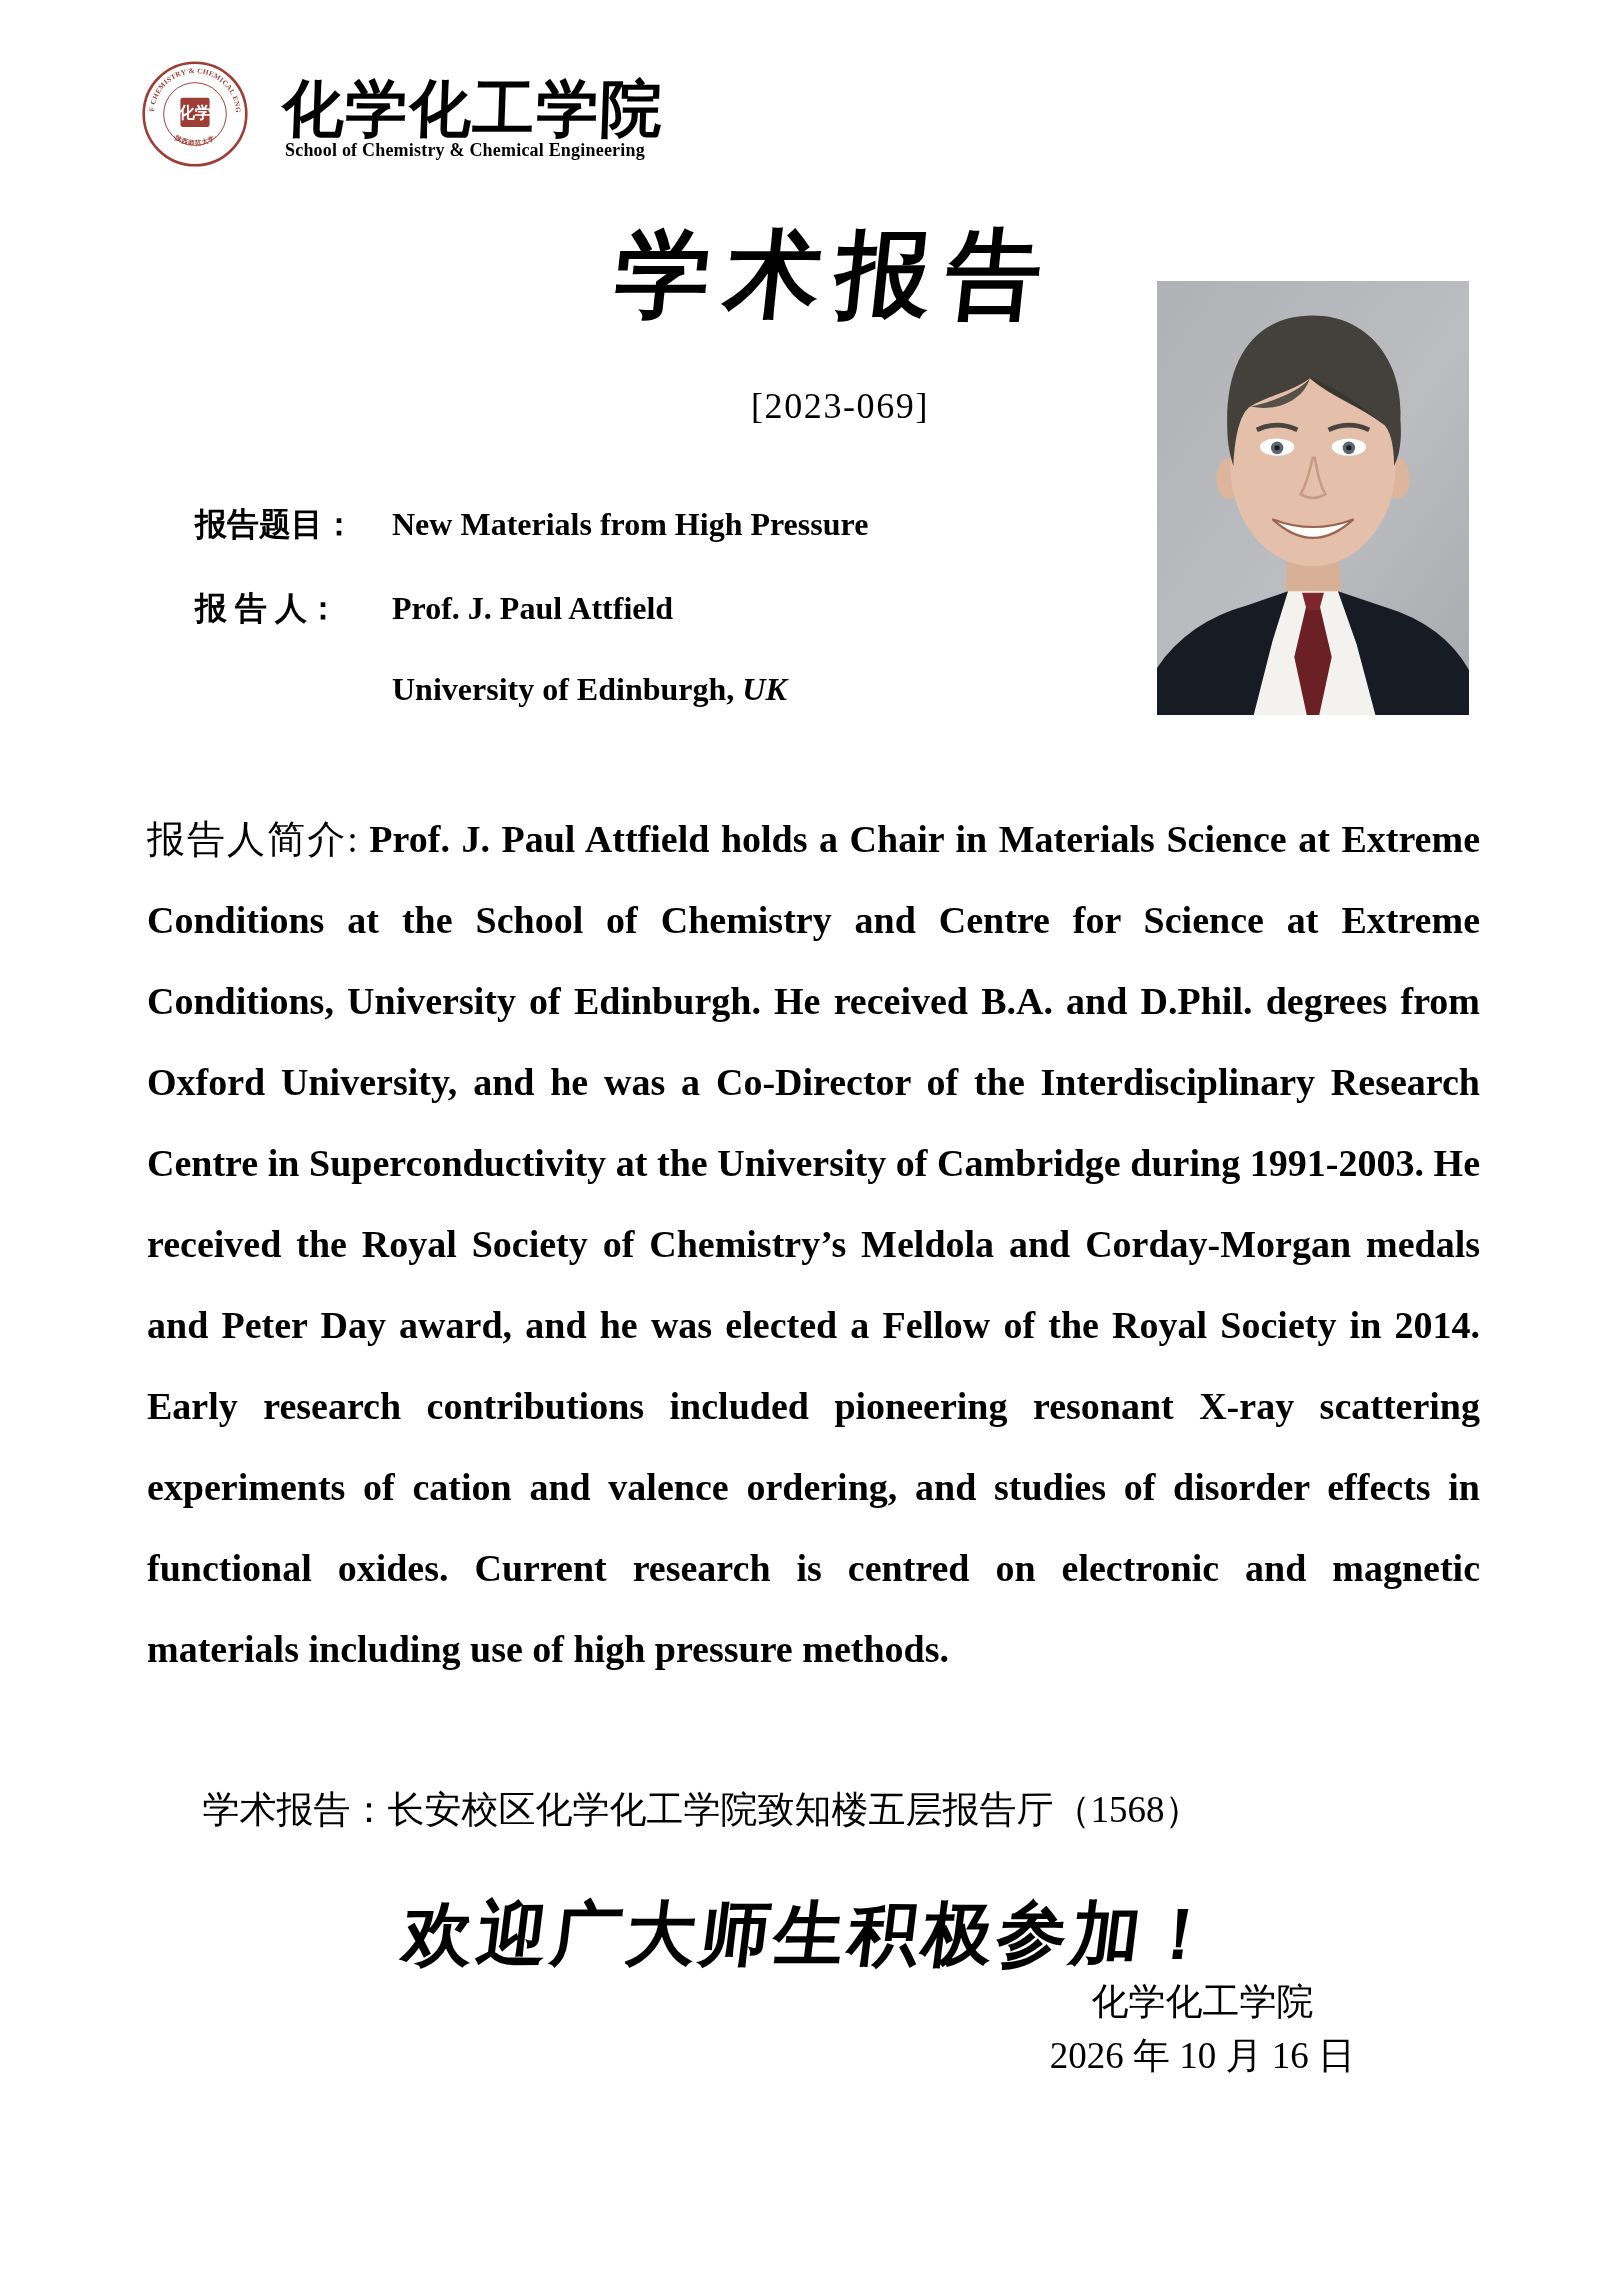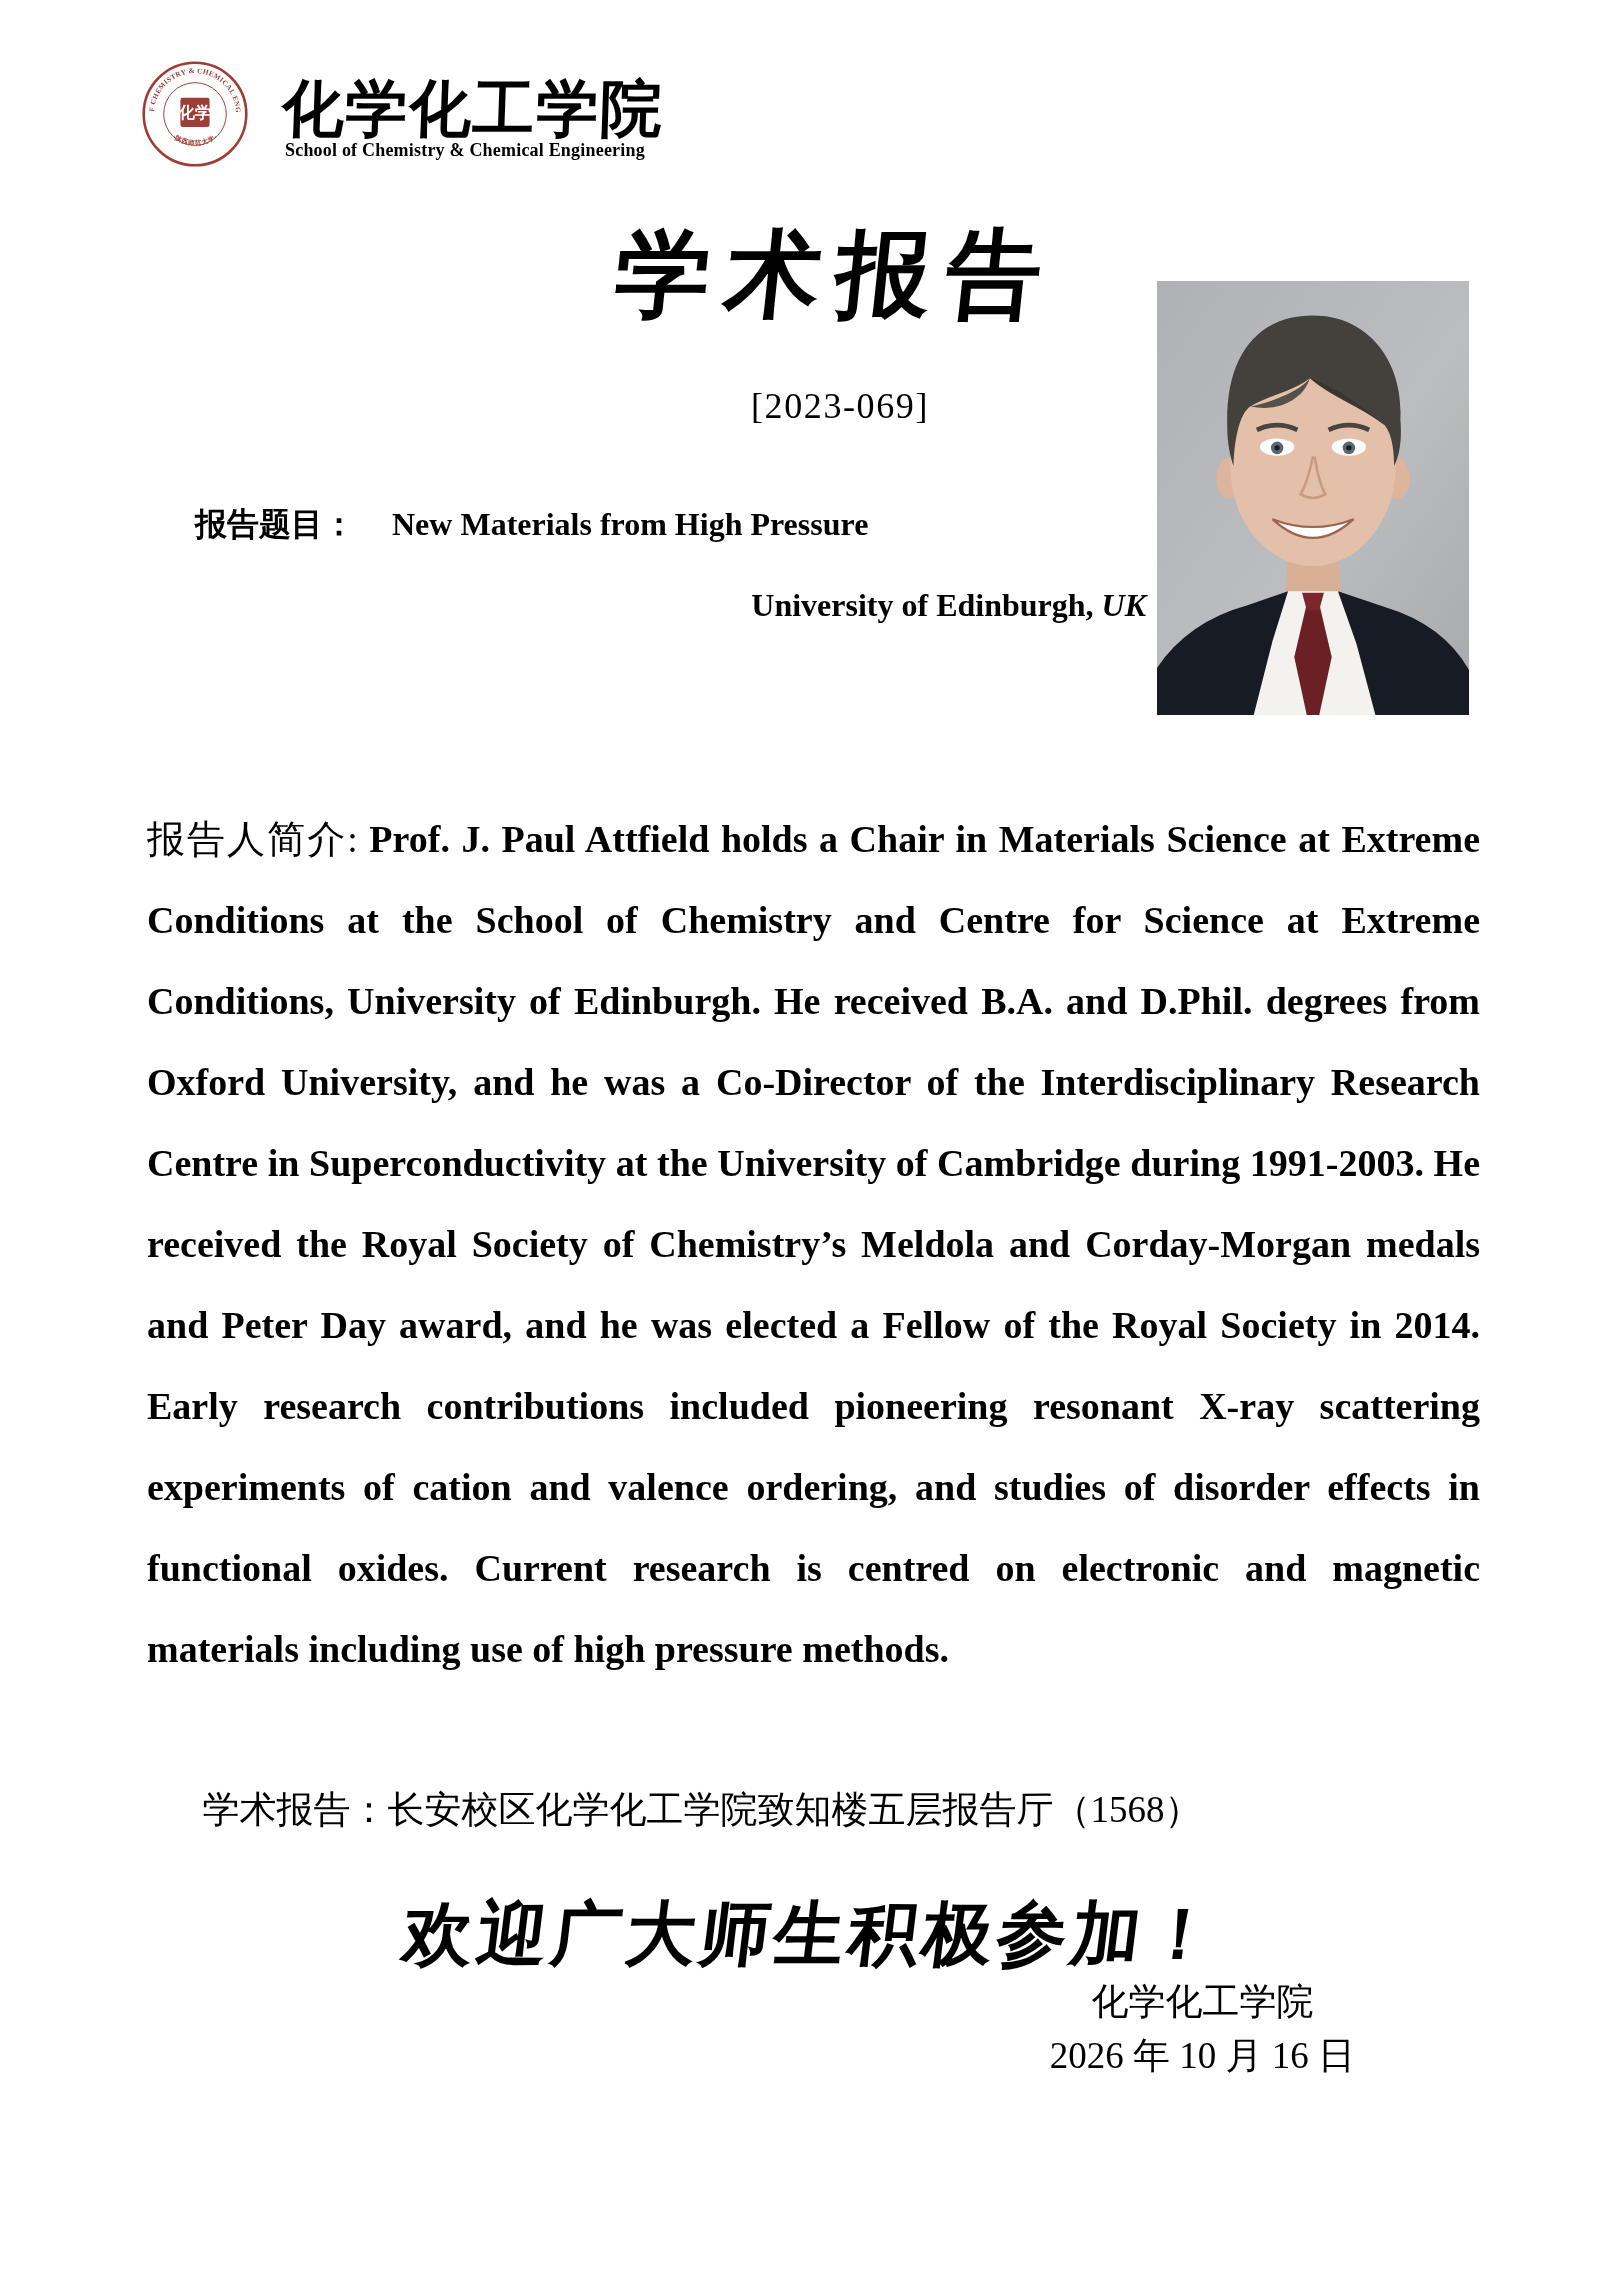--- a/index.html
+++ b/index.html
@@ -42,21 +42,21 @@
   }
 
   
   .photo{position:absolute;left:1157px;top:281px;width:312px;height:434px;}
   .photo svg{display:block;width:100%;height:100%;}
 
   
   .meta{position:absolute;left:147px;top:466px;width:999px;}
   .meta-row{height:84px;font-size:32px;font-weight:700;white-space:pre;}
   .meta-row .lbl{display:inline-block;width:197px;}
-  .meta-row.indent{padding-left:197px;text-align:right;}
+  .meta-row.indent{padding-left:197px;}
   .italic{font-style:italic;}
 
   
   .bio{
     position:absolute;left:147px;top:799px;width:1333px;
     font-size:38px;font-weight:700;line-height:81px;
     text-align:justify;margin:0;
   }
   .bio .bio-label{font-weight:400;}
 
@@ -151,20 +151,23 @@
                C156,110 157,100 156,88 C158,52 136,22 100,22 Z" fill="#44403b"></path>
       <path d="M60,80 C72,78 92,70 98,62 C94,76 76,84 60,80 Z" fill="#55504a"></path>
       <path d="M98,62 C110,72 128,78 146,92 C134,82 116,68 98,62 Z" fill="#39352f"></path>
     </svg>
   </div>
 
   <div class="meta">
     <div class="meta-row">
       <span class="lbl">报告题目：</span><span>New Materials from High Pressure</span>
     </div>
+    <div class="meta-row">
+      <span class="lbl">报 告 人：</span><span>Prof. J. Paul Attfield</span>
+    </div>
     <div class="meta-row indent">
       <span>University of Edinburgh,</span> <span class="italic">UK</span>
     </div>
   </div>
 
   <p class="bio"><span class="bio-label">报告人简介:</span><span> Prof. J. Paul Attfield holds a Chair in Materials Science at Extreme Conditions at the School of Chemistry and Centre for Science at Extreme Conditions, University of Edinburgh. He received B.A. and D.Phil. degrees from Oxford University, and he was a Co-Director of the Interdisciplinary Research Centre in Superconductivity at the University of Cambridge during 1991-2003. He received the Royal Society of Chemistry’s Meldola and Corday-Morgan medals and Peter Day award, and he was elected a Fellow of the Royal Society in 2014. Early research contributions included pioneering resonant X-ray scattering experiments of cation and valence ordering, and studies of disorder effects in functional oxides. Current research is centred on electronic and magnetic materials including use of high pressure methods.</span></p>
 
   <div class="schedule">
     <div class="sch-row">
       <span>学术报告：</span><span>长安校区化学化工学院致知楼五层报告厅（1568）</span>

